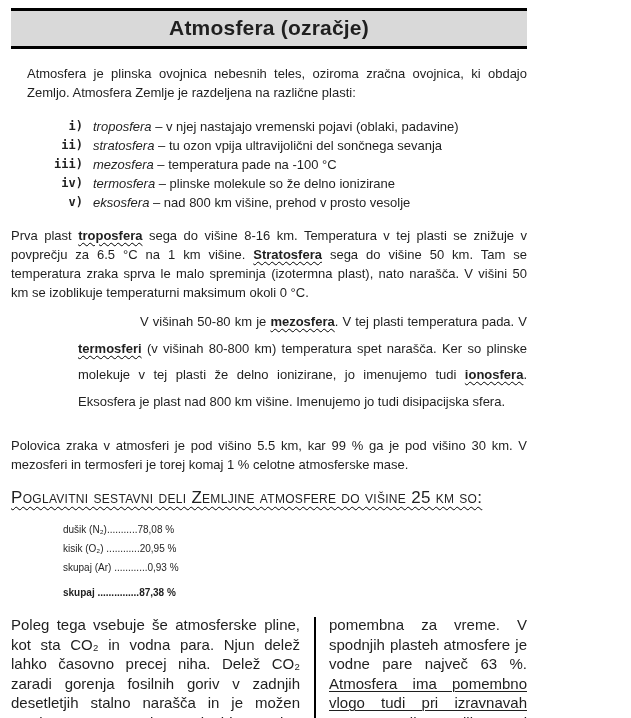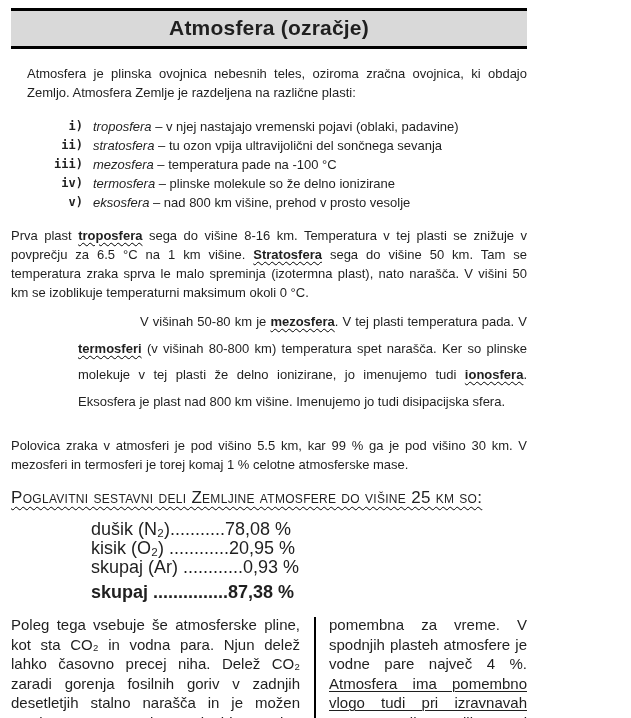--- a/index.html
+++ b/index.html
@@ -59,21 +59,21 @@
   .comp-heading {
     margin-top: 14px;
     font-size: 17px;
     font-variant: small-caps;
     letter-spacing: 0.3px;
     text-decoration: underline wavy #000;
     text-decoration-thickness: 1px;
     text-underline-offset: 3px;
   }
 
-  .comp-table { margin: 12px 0 0 80px; font-size: 18px; line-height: 19px; }
+  .comp-table { margin: 12px 0 0 52px; font-size: 10px; line-height: 19px; }
   .comp-row { white-space: pre; }
   .comp-total { margin-top: 6px; font-weight: bold; }
 
   
   .columns { display: flex; margin-top: 13px; }
   .col-left { flex: none; width: 289px; }
   .col-divider { flex: none; width: 2px; background: #000; margin: 2px 13px 6px 14px; }
   .col-right { flex: 1; }
   .col-text { margin: 0; font-size: 15px; line-height: 19.5px; text-align: justify; }
 
@@ -135,16 +135,16 @@
   <div class="comp-table">
     <div class="comp-row"><span>dušik (N₂)</span><span>...........</span><span>78,08 %</span></div>
     <div class="comp-row"><span>kisik (O₂) </span><span>............</span><span>20,95 %</span></div>
     <div class="comp-row"><span>skupaj (Ar) </span><span>............</span><span>0,93 %</span></div>
     <div class="comp-row comp-total"><span>skupaj </span><span>...............</span><span>87,38 %</span></div>
   </div>
 
   <div class="columns">
     <p class="col-text col-left">Poleg tega vsebuje še atmosferske pline, kot sta CO₂ in vodna para. Njun delež lahko časovno precej niha. Delež CO₂ zaradi gorenja fosilnih goriv v zadnjih desetletjih stalno narašča in je možen vzrok za spremembo podnebja. Vodna para je še posebej</p>
     <div class="col-divider"></div>
-    <p class="col-text col-right"><span>pomembna za vreme. V spodnjih plasteh atmosfere je vodne pare največ 4 %. </span><span class="seg-u">Atmosfera ima pomembno vlogo tudi pri izravnavah temperaturnih razlik med ekvatorjem in polarnima območjema, zato je v stalnem gibanju.</span></p>
+    <p class="col-text col-right"><span>pomembna za vreme. V spodnjih plasteh atmosfere je vodne pare največ 63 %. </span><span class="seg-u">Atmosfera ima pomembno vlogo tudi pri izravnavah temperaturnih razlik med ekvatorjem in polarnima območjema, zato je v stalnem gibanju.</span></p>
   </div>
 
 </div>
 
 </body></html>

